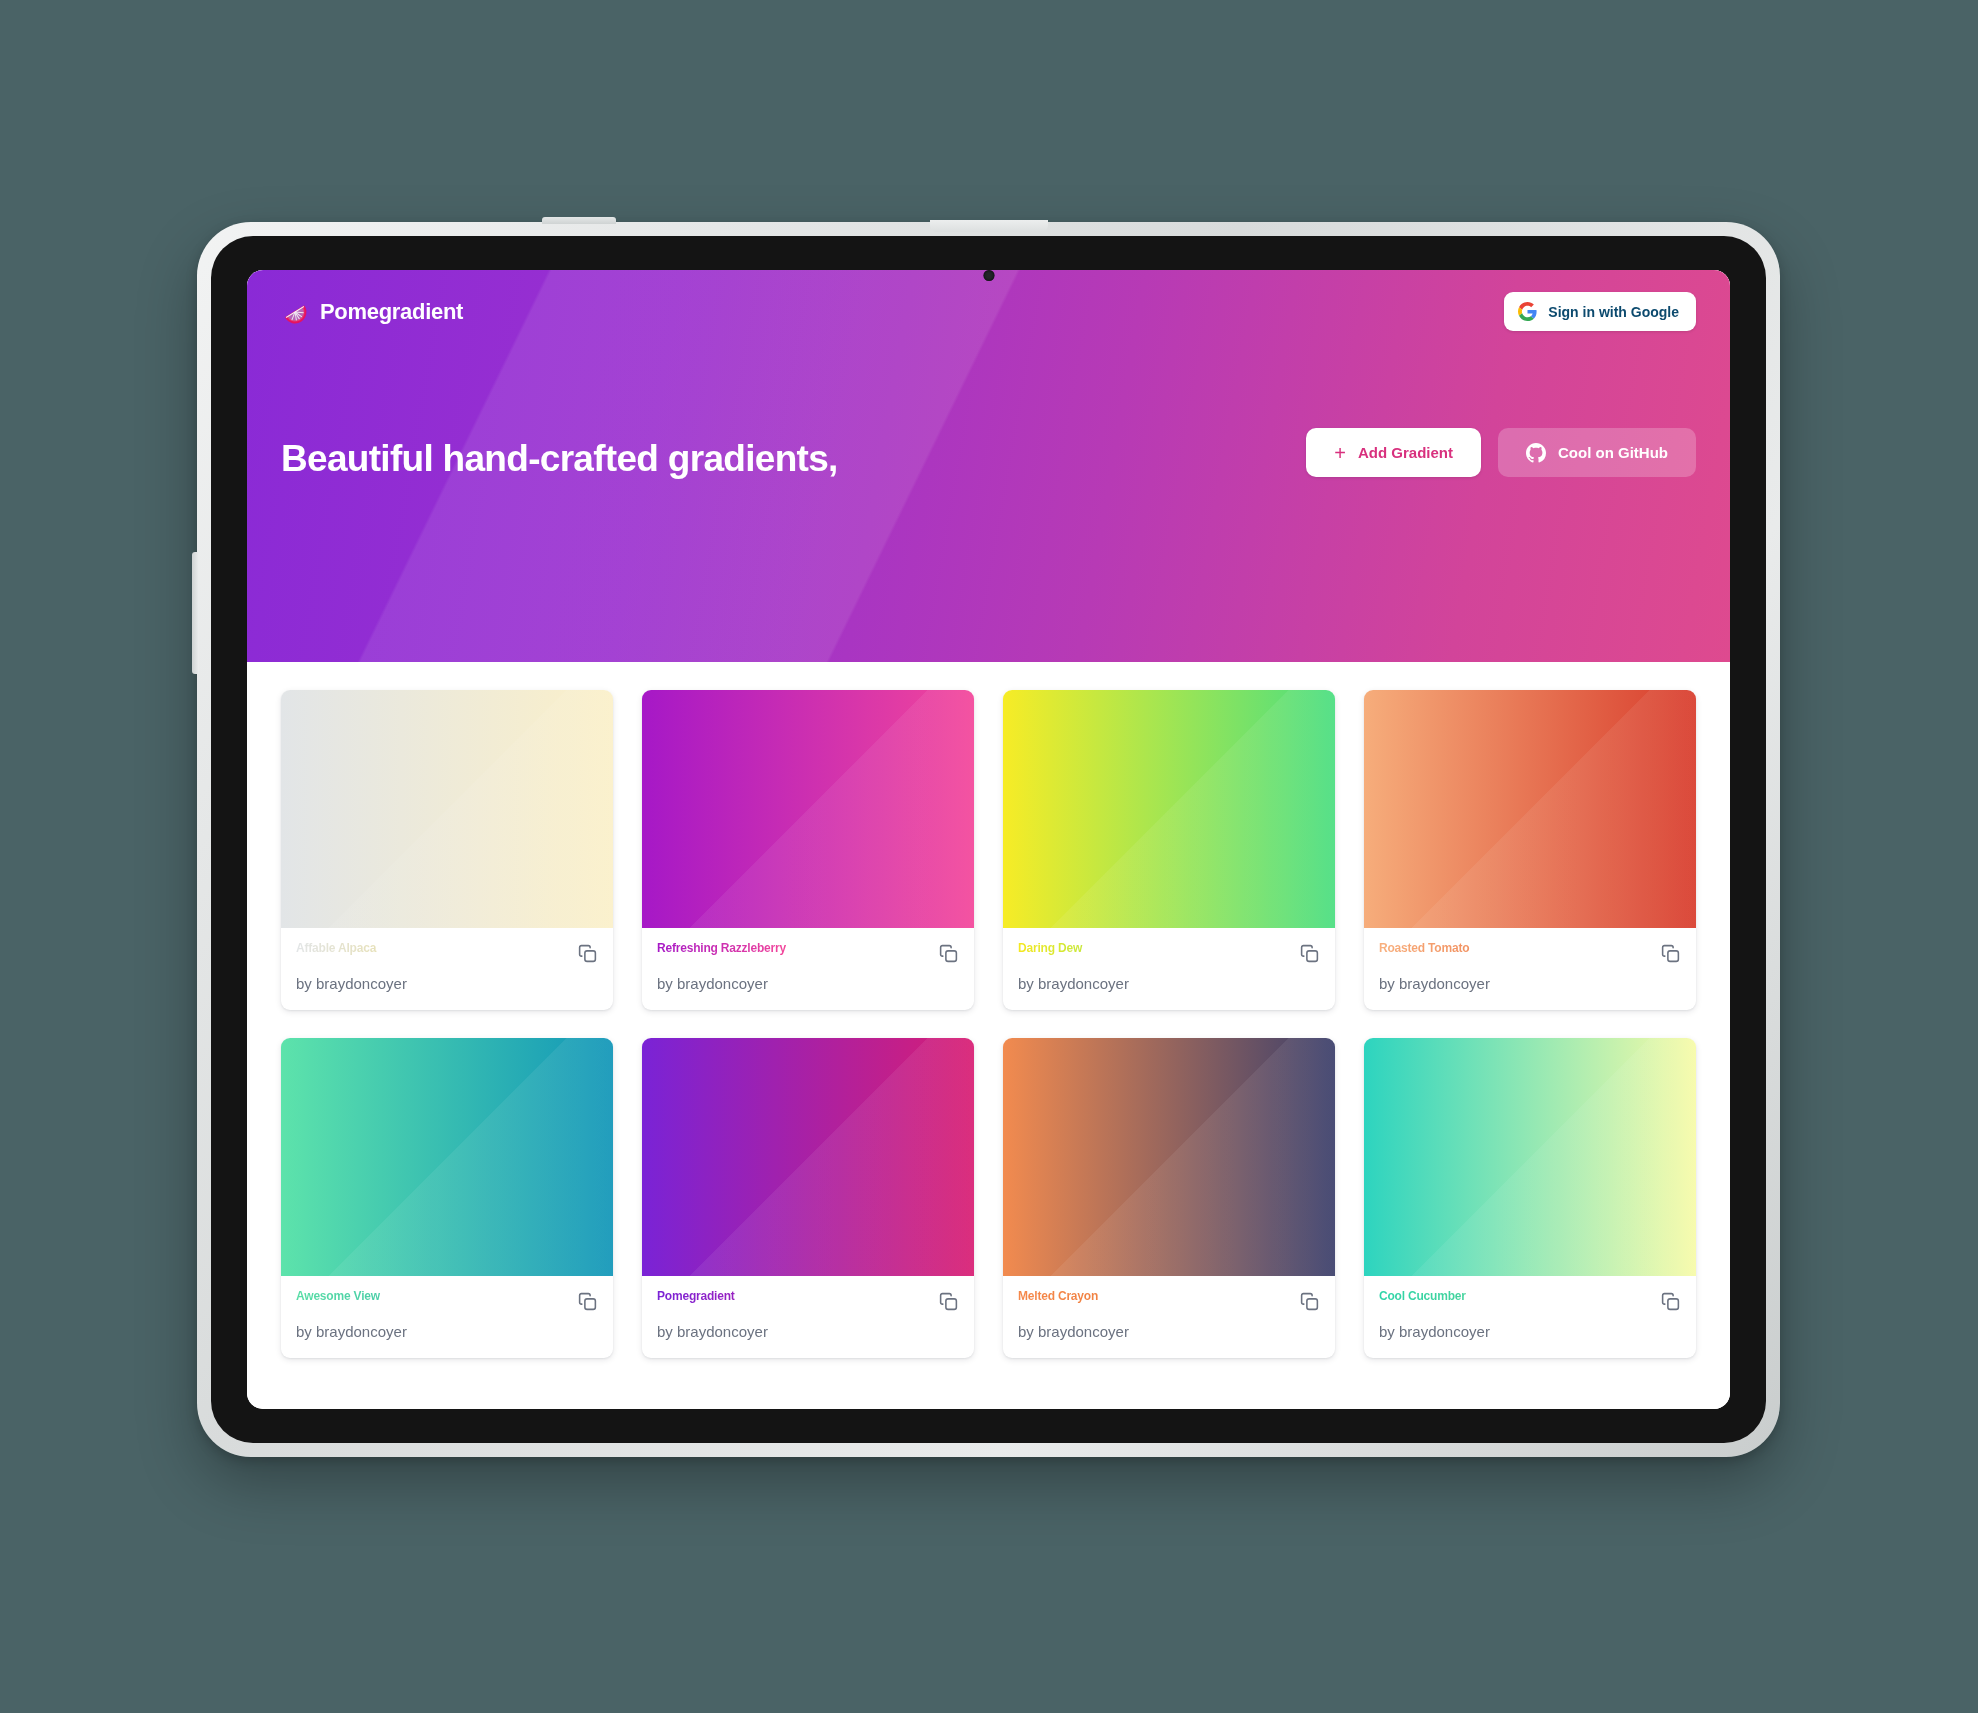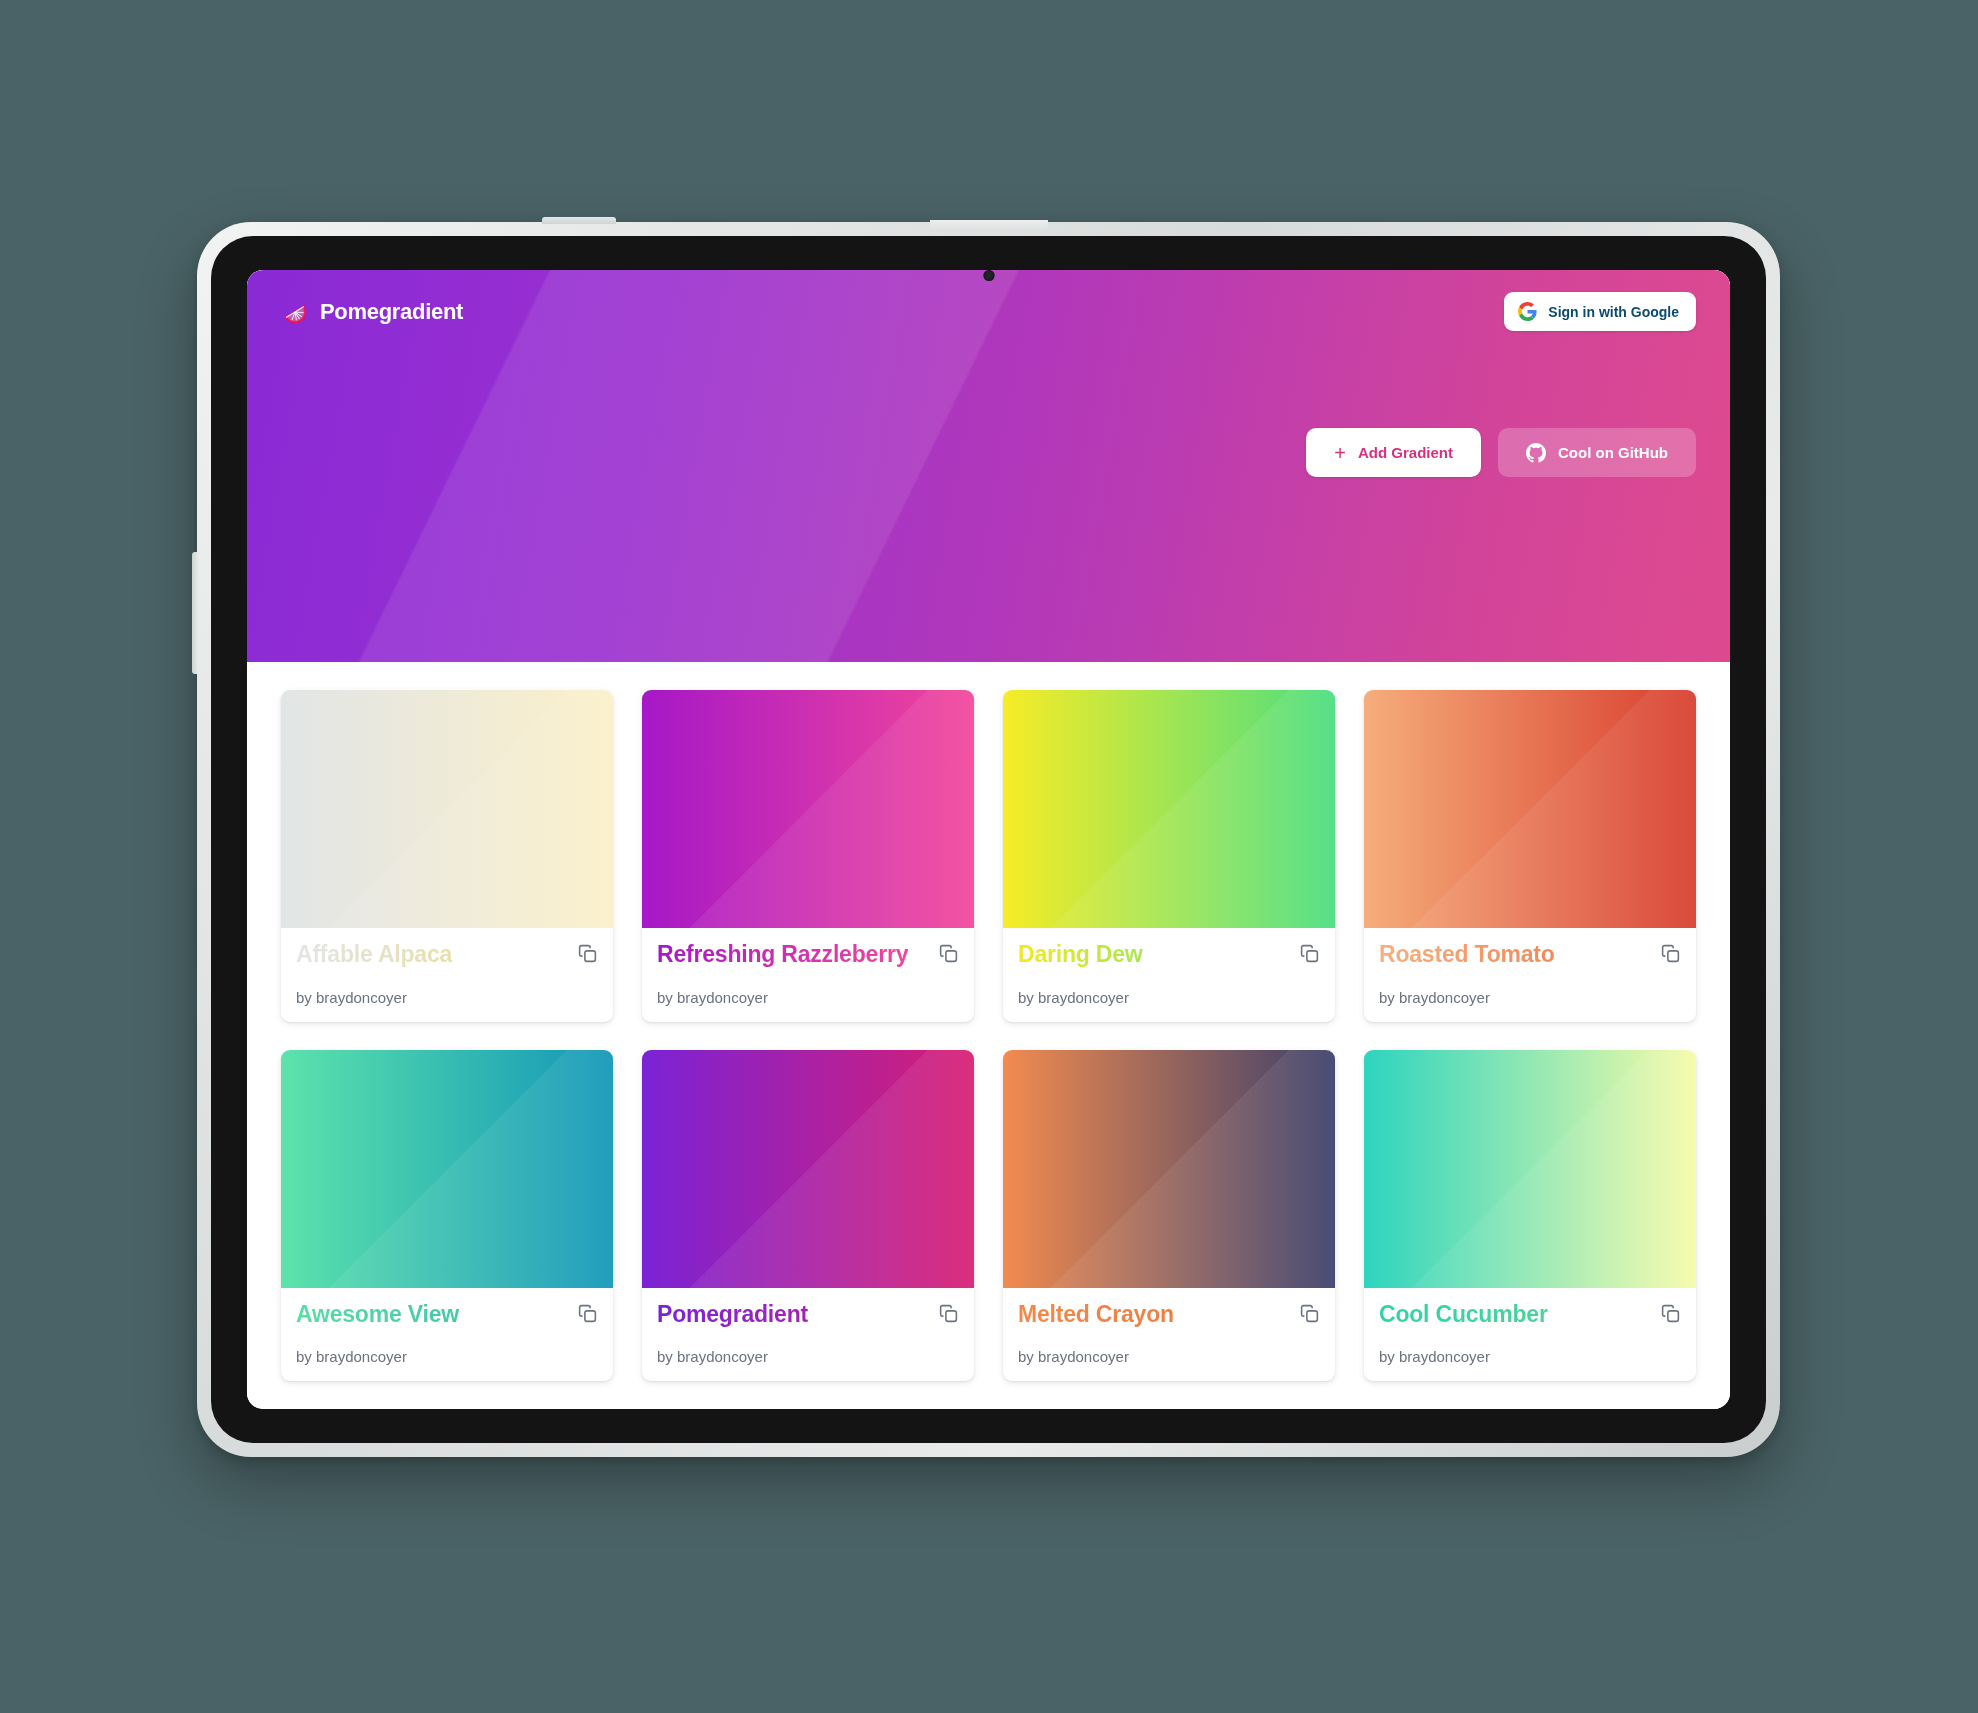--- a/index.html
+++ b/index.html
@@ -226,21 +226,21 @@
   .card-meta {
     padding: 13px 15px 16px 15px;
     display: flex;
     align-items: flex-start;
     justify-content: space-between;
     gap: 10px;
     min-height: 82px;
   }
   .meta-text { min-width: 0; }
   .card-title {
-    font-size: 23px;
+    font-size: 12px;
     font-weight: bold;
     line-height: 1.2;
     letter-spacing: -0.2px;
     background-clip: text;
     -webkit-background-clip: text;
     color: transparent;
     -webkit-text-fill-color: transparent;
   }
   .card-author {
     margin-top: 20px;
@@ -292,20 +292,21 @@
                 <path fill="#4285F4" d="M46.98 24.55c0-1.57-.15-3.09-.38-4.55H24v9.02h12.94c-.58 2.96-2.26 5.48-4.78 7.18l7.73 6c4.51-4.18 7.09-10.36 7.09-17.65z"></path>
                 <path fill="#FBBC05" d="M10.53 28.59c-.48-1.45-.76-2.99-.76-4.59s.27-3.14.76-4.59l-7.98-6.19C.92 16.46 0 20.12 0 24c0 3.88.92 7.54 2.56 10.78l7.97-6.19z"></path>
                 <path fill="#34A853" d="M24 48c6.48 0 11.93-2.13 15.89-5.81l-7.73-6c-2.15 1.45-4.92 2.3-8.16 2.3-6.26 0-11.57-4.22-13.47-9.91l-7.98 6.19C6.51 42.62 14.62 48 24 48z"></path>
               </svg>
               <span>Sign in with Google</span>
             </button>
           </nav>
 
           <div class="hero-body">
             <h1 class="hero-heading">
+              <span class="hl-1" style="color: rgb(255, 255, 255);">Beautiful hand-crafted gradients,</span>
             </h1>
 
             <div class="hero-actions">
               <button class="btn btn-add" style="color: rgb(216, 48, 126);">
                 <span class="plus" style="color: rgb(216, 48, 126);">+</span>
                 <span>Add Gradient</span>
               </button>
               <button class="btn btn-gh">
                 <svg class="gh-icon" viewBox="0 0 16 16" fill="#ffffff">
                   <path d="M8 0C3.58 0 0 3.58 0 8c0 3.54 2.29 6.53 5.47 7.59.4.07.55-.17.55-.38 0-.19-.01-.82-.01-1.49-2.01.37-2.53-.49-2.69-.94-.09-.23-.48-.94-.82-1.13-.28-.15-.68-.52-.01-.53.63-.01 1.08.58 1.23.82.72 1.21 1.87.87 2.33.66.07-.52.28-.87.51-1.07-1.78-.2-3.64-.89-3.64-3.95 0-.87.31-1.59.82-2.15-.08-.2-.36-1.02.08-2.12 0 0 .67-.21 2.2.82.64-.18 1.32-.27 2-.27s1.36.09 2 .27c1.53-1.04 2.2-.82 2.2-.82.44 1.1.16 1.92.08 2.12.51.56.82 1.27.82 2.15 0 3.07-1.87 3.75-3.65 3.95.29.25.54.73.54 1.48 0 1.07-.01 1.93-.01 2.2 0 .21.15.46.55.38A8.01 8.01 0 0 0 16 8c0-4.42-3.58-8-8-8z"></path>

